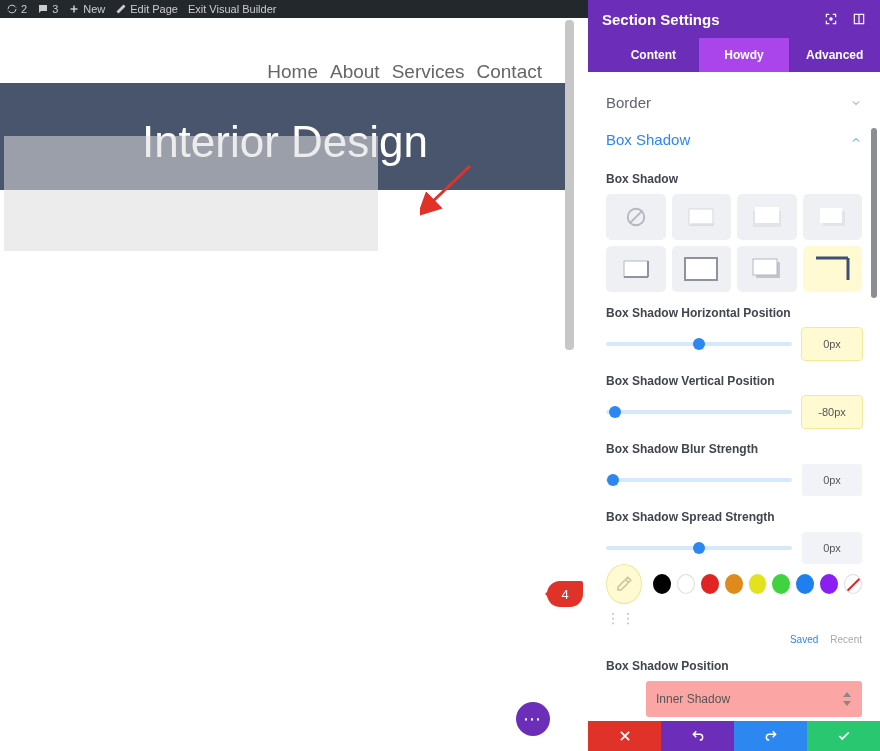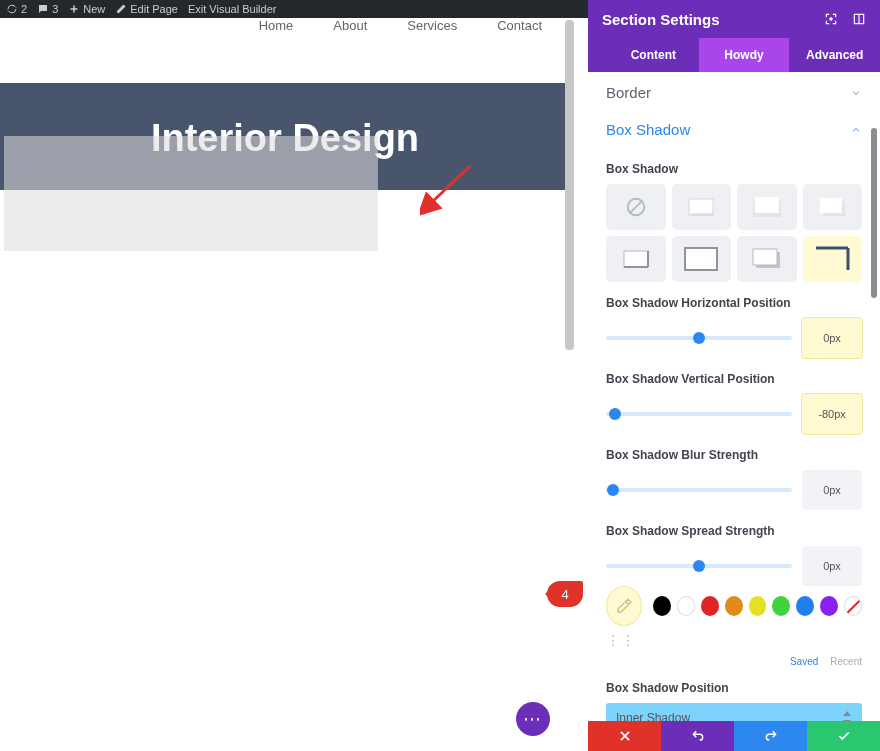--- a/index.html
+++ b/index.html
@@ -7,23 +7,23 @@
 
 
 .admin-bar { height: 18px; background: #23282d; color: #ccc; display: flex; align-items: center; justify-content: space-between; padding: 0 6px; font-size: 11px; }
 .admin-left, .admin-right { display: flex; align-items: center; gap: 10px; }
 .admin-item { display: flex; align-items: center; gap: 3px; cursor: pointer; }
 .admin-ico { width: 12px; height: 12px; display: inline-block; }
 .avatar { width: 14px; height: 14px; background: #d63384; display: inline-block; }
 
 
 .preview { position: absolute; left: 0; top: 18px; width: 570px; height: 733px; background: #fff; }
-.site-nav { height: 65px; display: flex; justify-content: flex-end; align-items: flex-start; gap: 40px; padding-right: 28px; font-size: 13px; color: #666; }
+.site-nav { height: 65px; display: flex; justify-content: flex-end; align-items: flex-end; gap: 12px; padding-right: 28px; font-size: 19px; color: #666; }
 .hero { background: #49556c; height: 107px; position: relative; text-align: center; color: #fff; padding-top: 34px; overflow: visible;}
-.hero h1 { font-size: 38px; font-weight: 700; }
+.hero h1 { font-size: 44px; font-weight: 400; }
 .hero p { font-size: 12px; color: #d8dbe2; margin-top: 4px;}
 .overlay-box { position: absolute; left: 4px; top: 118px; width: 374px; height: 115px; background: rgba(220,220,220,0.55); }
 .scrollbar-left { position: absolute; left: 565px; top: 20px; width: 9px; height: 330px; background: #c7c7c7; border-radius: 4px;}
 
 .fab { position: absolute; left: 516px; top: 702px; width: 34px; height: 34px; border-radius: 50%; background: #6c2eb9; display: flex; align-items:center; justify-content:center; color:#fff; font-size: 18px; letter-spacing:2px; }
 
 
 .arrow-main { position: absolute; left: 420px; top: 156px; width: 60px; height: 60px; color: #e1322a; }
 
 
@@ -31,50 +31,50 @@
 .callout::before { content:""; position:absolute; right:-8px; top:50%; transform:translateY(-50%); border:6px solid transparent; border-left-color:#e1322a;}
 .call-left::before { left:-8px; right:auto; border-left-color:transparent; border-right-color:#e1322a;}
 
 
 .panel { position: absolute; left: 588px; top: 0; width: 292px; height: 751px; background: #fff; display: flex; flex-direction: column; }
 .panel-header { background: #6c2eb9; height: 38px; display: flex; align-items: center; justify-content: space-between; padding: 0 14px; color: #fff; font-size: 15px; font-weight: 600;}
 .header-icons { display: flex; gap: 14px;}
 .tabs { display: flex; height: 34px; background: #6c2eb9; padding-left: 20px; }
 .tab { flex: 1; display: flex; align-items: center; justify-content: center; font-size: 12px; font-weight: 600; color: #fff; cursor:pointer; }
 .tab.active { background: #a945ea; }
-.panel-body { flex: 1; overflow-y: auto; padding: 2px 18px 10px; position: relative;}
+.panel-body { flex: 1; overflow-y: auto; padding: 12px 18px 10px; position: relative;}
 .section-row { display: flex; justify-content: space-between; align-items: center; padding: 10px 0; color: #5f6471; font-size: 15px;}
 .section-row.active { color: #2c87f0;}
 .chev { width: 12px; height: 12px; }
 
 .label { font-size: 12px; font-weight: 600; color: #41454e; margin: 14px 0 8px;}
 
 
 .preset-grid { display: grid; grid-template-columns: repeat(4, 1fr); gap: 6px;}
 .preset { height: 46px; background: #eef0f4; border-radius: 5px; display:flex; align-items:center; justify-content:center; cursor:pointer; position:relative;}
 .preset svg { display:block; }
 .preset.highlight { background: #fffad1; }
 
 
 .slider-row { display: flex; align-items: center; gap: 10px; }
 .slider { flex: 1; height: 4px; background: #d6e8fb; border-radius: 2px; position: relative; }
 .slider .thumb { position: absolute; top: 50%; transform: translate(-50%, -50%); width: 12px; height: 12px; background: #2c87f0; border-radius: 50%; }
-.val-box { width: 60px; height: 40px; background: #f2f3f6; border-radius: 3px; display:flex; align-items:center; justify-content:center; font-size: 11px; color: #555;}
+.val-box { width: 60px; height: 32px; background: #f2f3f6; border-radius: 3px; display:flex; align-items:center; justify-content:center; font-size: 11px; color: #555;}
 .val-box.highlight { background: #fffad1; outline: 1px solid #f0e89a;}
 
 
 .swatch-row { display:flex; gap: 6px; align-items:center; flex-wrap: nowrap;}
 .swatch { width: 20px; height: 20px; border-radius: 50%; cursor:pointer;}
 .eyedrop { width: 40px; height: 40px; border-radius: 50%; background: #fffad1; border:1px solid #f0e89a; display:flex; align-items:center; justify-content:center; margin-right:5px;}
 .tiny-links { display:flex; justify-content: flex-end; gap: 12px; font-size: 10px; margin-top: 8px; }
 .tiny-links .saved{ color:#2c87f0;}
 .tiny-links .recent{ color:#aaa;}
 .dots-handle { color:#bbb; font-size: 14px; letter-spacing: 1px; margin-top: 6px;}
 
-.select-row { height: 30px; background: #7dd3fc; border-radius: 3px; display:flex; align-items:center; justify-content:space-between; padding: 0 10px; font-size: 12px; color:#555; margin-top: 6px;}
+.select-row { height: 36px; background: #fca5a5; border-radius: 3px; display:flex; align-items:center; justify-content:space-between; padding: 0 10px; font-size: 12px; color:#555; margin-top: 6px; margin-left: 40px;}
 
 
 .panel-footer { height: 30px; display:flex;}
 .fbtn { flex:1; display:flex; align-items:center; justify-content:center; color:#fff; cursor:pointer;}
 .fbtn.red{background:#e1322a;} .fbtn.purple{background:#6c2eb9;} .fbtn.blue{background:#2c87f0;} .fbtn.green{background:#29c770;}
 
 .panel-scroll { position:absolute; right:3px; top:128px; width:6px; height:170px; background:#8b8d93; border-radius:3px;}
 </style>
 </head>
 <body>

